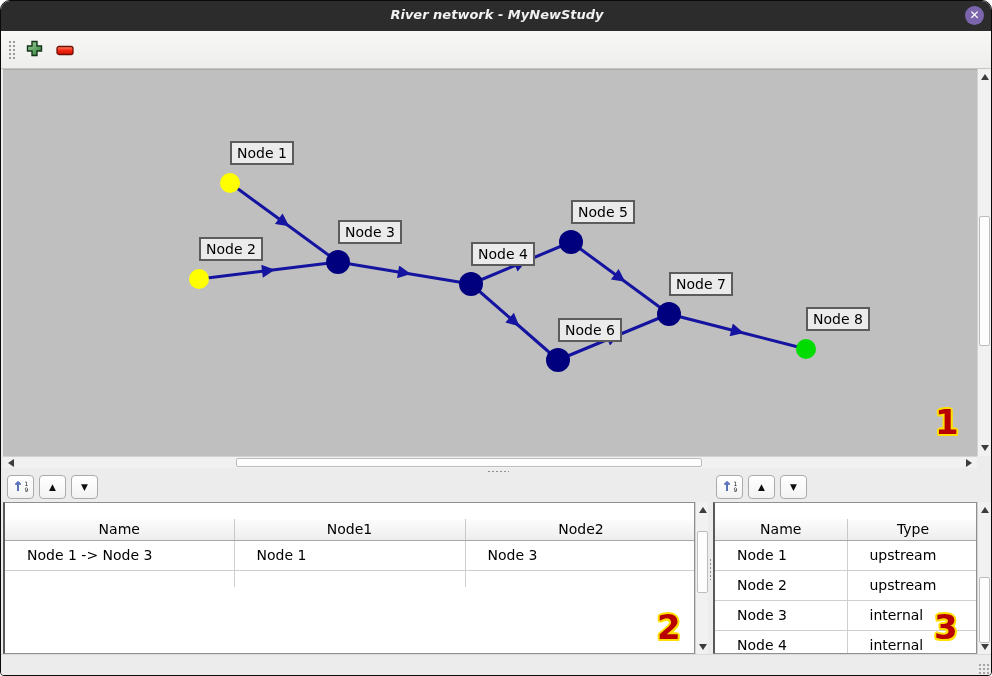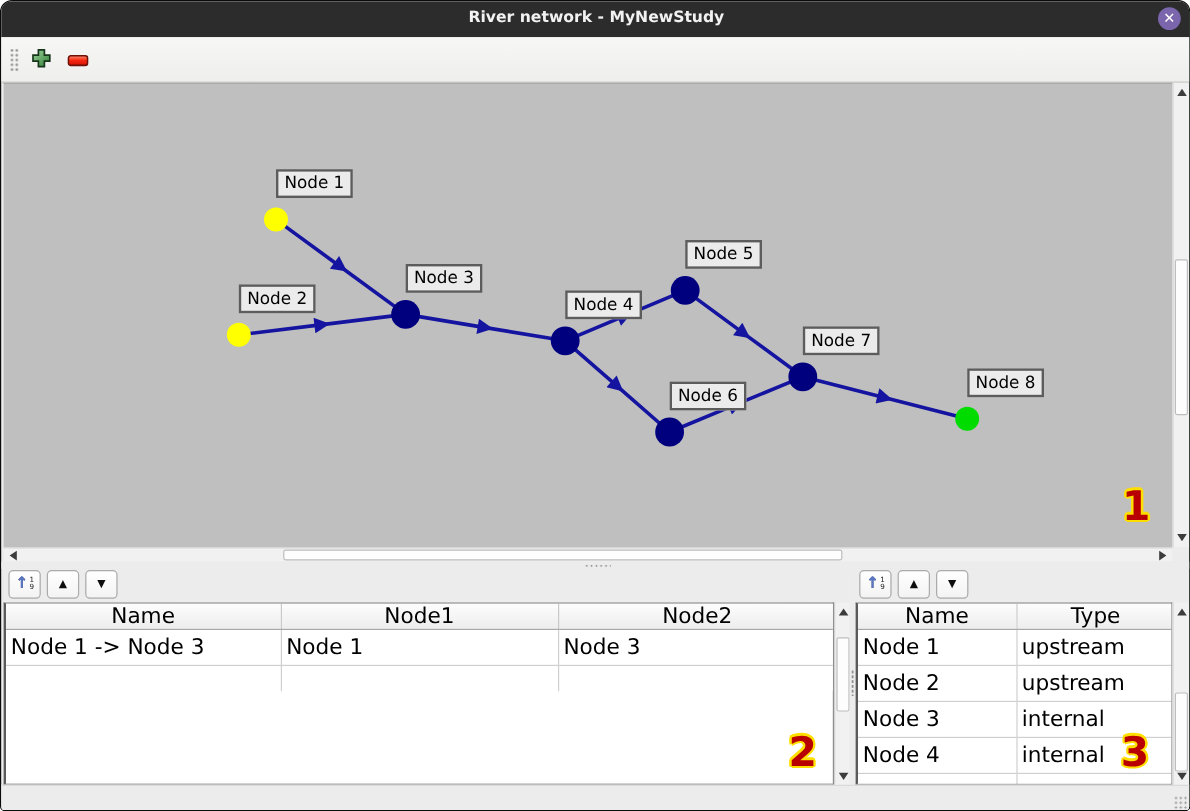--- a/index.html
+++ b/index.html
@@ -5,21 +5,21 @@
   * { margin:0; padding:0; box-sizing:border-box; }
   html,body { background:#fff; font-family:"DejaVu Sans","Liberation Sans",sans-serif; }
   #window {
     position:relative; width:992px; height:676px; background:#ececec;
     border:1px solid #0a0a0a; border-radius:10px 10px 4px 4px; overflow:hidden;
   }
   
   #titlebar { position:absolute; left:0; top:0; width:992px; height:30px;
     background:#2c2c2c; }
   #title { position:absolute; left:0; right:0; top:6px; text-align:center;
-    color:#f2f2f2; font-size:13px; font-weight:bold; }
+    color:#f2f2f2; font-size:13px; font-weight:bold;font-style:italic; }
   #close-btn { position:absolute; right:9px; top:5px; width:19px; height:19px;
     border-radius:50%; background:#7b66ad; color:#fff; font-size:12px;
     line-height:19px; text-align:center; cursor:default; }
   
   #main-toolbar { position:absolute; left:0; top:30px; width:992px; height:38px;
     background:linear-gradient(#f7f7f5,#eeeeec); border-bottom:1px solid #c6c6c3; }
   #toolbar-handle { position:absolute; left:7px; top:9px; width:8px; height:20px;
     background-image:radial-gradient(#9a9a9a 1px, transparent 1.2px);
     background-size:4px 4px; }
   .tool-btn { position:absolute; top:7px; width:24px; height:24px; display:flex;
@@ -51,26 +51,26 @@
   .small-btn { position:absolute; top:1px; width:27px; height:24px; background:linear-gradient(#ffffff,#f3f3f3);
     border:1px solid #ababab; border-radius:4px; display:flex; align-items:center;
     justify-content:center; font-size:9px; color:#0d0d0d; }
   .sort-glyph { display:flex; align-items:center; gap:1px; }
   .sort-arrow { color:#5b76c4; font-size:13px; font-weight:bold; line-height:10px;
     text-shadow:0 0 0.5px #24366b; }
   .sort-nums { display:flex; flex-direction:column; font-size:6px; line-height:6px; color:#222; }
   
   .grid-table { position:absolute; top:501px; height:152px; background:#fff;
     border:1px solid #8f8f8f; border-left:2px solid #5a5a5a; overflow:hidden; }
-  table { border-collapse:collapse; table-layout:fixed; width:100%; font-size:18px; }
+  table { border-collapse:collapse; table-layout:fixed; width:100%; font-size:14px;margin-top:16px; }
   thead th { height:21px; font-weight:normal; text-align:center;
     background:linear-gradient(#fdfdfd,#ededed); border-right:1px solid #c9c9c9;
     border-bottom:1px solid #a8a8a8; overflow:hidden; }
   tbody td { height:30px; background:#fff; border-right:1px solid #cfcfcf;
-    border-bottom:1px solid #cfcfcf; padding-left:4px; overflow:hidden; white-space:nowrap; }
+    border-bottom:1px solid #cfcfcf; padding-left:22px; overflow:hidden; white-space:nowrap; }
   tbody tr.partial td { height:11px; border-bottom:none; }
   
   #statusbar { position:absolute; left:0; top:653px; width:992px; height:23px;
     background:#ececec; border-top:1px solid #dadada; }
   #resize-grip { position:absolute; right:4px; bottom:3px; width:11px; height:11px;
     background-image:radial-gradient(#a5a5a5 0.9px, transparent 1.1px); background-size:4px 4px; }
   
   .annot { position:absolute; font-size:34px; font-weight:bold; color:#b80000; line-height:1;
     text-shadow:-2px 0 #ffdf00, 2px 0 #ffdf00, 0 -2px #ffdf00, 0 2px #ffdf00,
                 -1.5px -1.5px #ffdf00, 1.5px -1.5px #ffdf00, -1.5px 1.5px #ffdf00, 1.5px 1.5px #ffdf00; }

